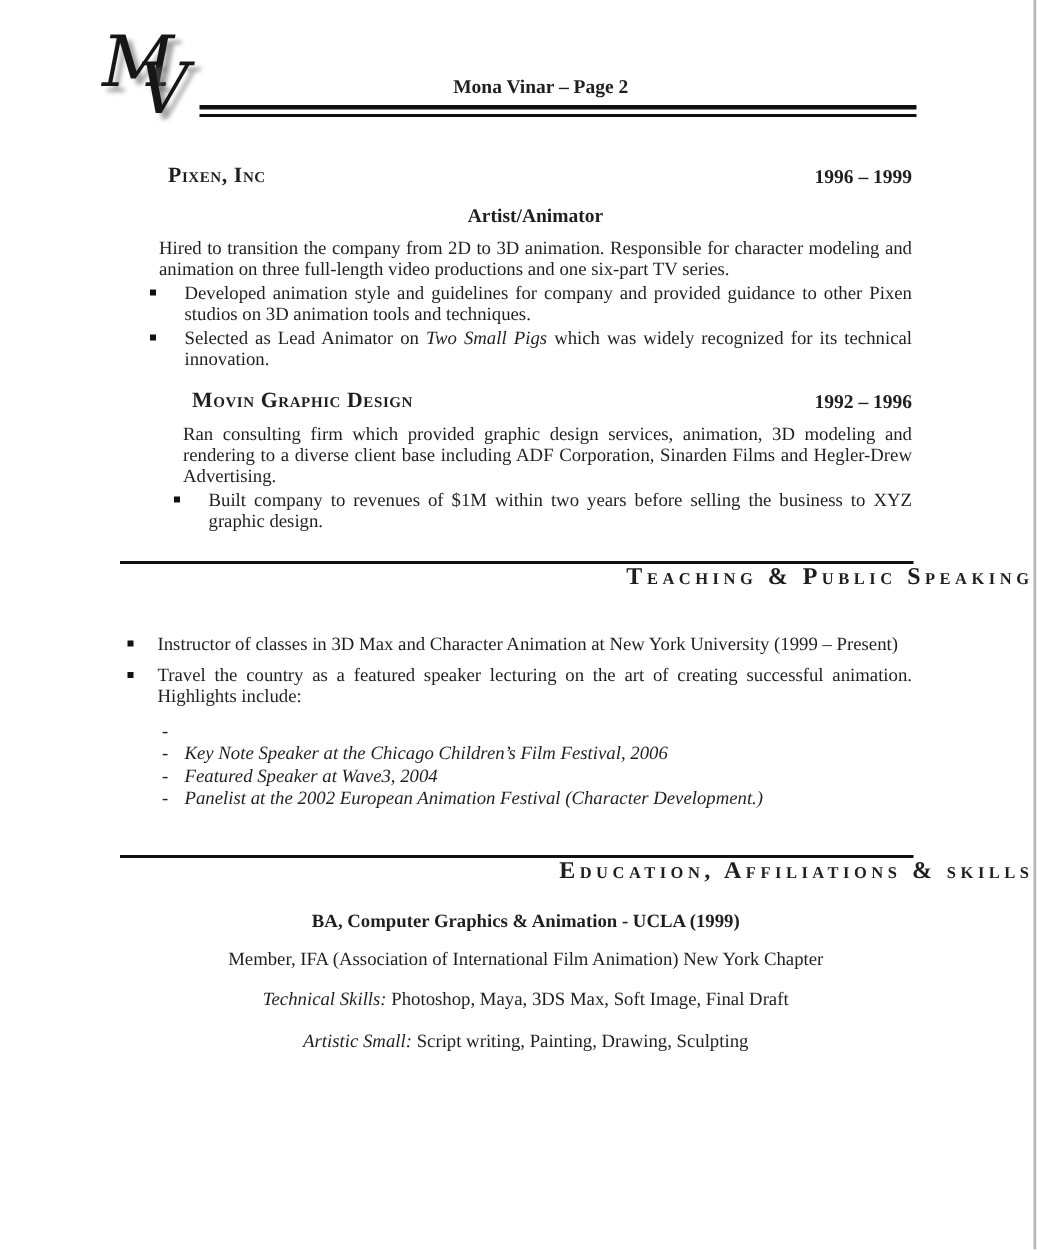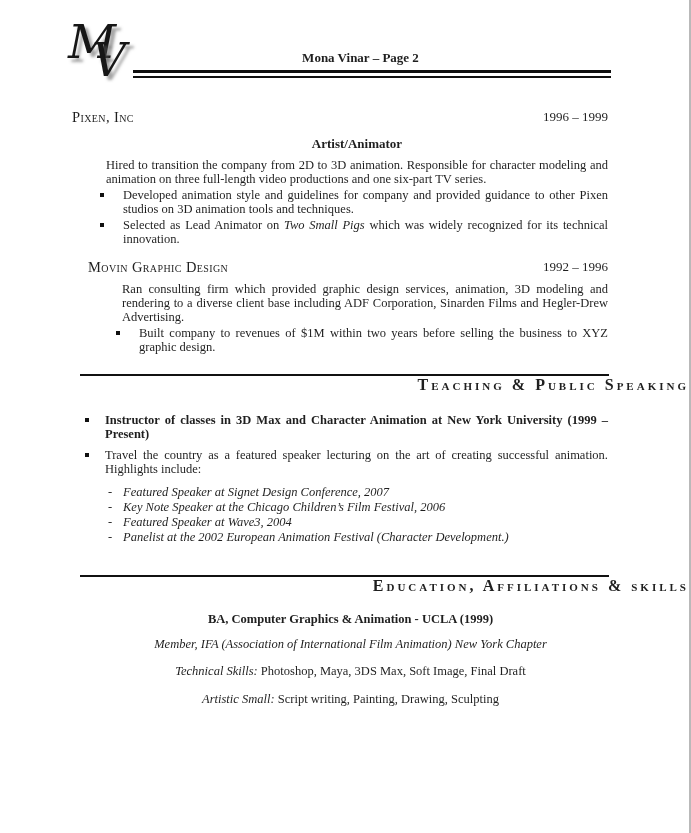--- a/index.html
+++ b/index.html
@@ -32,22 +32,23 @@
     position:absolute; top:50px; left:0; width:100%;
     text-align:center; font-weight:bold; font-size:13px;padding-left:16px;
   }
   .double-rule {
     position:absolute; top:70px; left:133px; width:478px; height:3px;
     border-top:3px solid #101010; border-bottom:2px solid #101010;
   }
   
   .content { position:absolute; top:109px; left:0; right:0; }
   .job-head {
-    display:flex; justify-content:space-between; align-items:flex-start;
-    margin:0 81px 0 72px;
+    display:flex; justify-content:space-between; align-items:center;
+    margin:0 81px 0 112px;
+    font-weight:bold;
   }
   .job + .job { margin-top:13px;padding-left:16px; }
   .company { font-variant:small-caps; font-size:14.5px; letter-spacing:0.4px; }
   .dates { font-size:13px; }
   .role { margin:10px 81px 0 106px; font-weight:bold; font-size:13px;text-align:center; }
   .summary {
     margin:6px 81px 0 106px; text-align:justify;
     font-size:12.5px; line-height:14px;
   }
   .bullet {
@@ -66,31 +67,31 @@
   hr.divider2 { margin-top:31px; }
   .sec-heading {
     text-align:right;
     font-variant:small-caps; font-weight:bold;
     font-size:16px; letter-spacing:3px;
   }
   .tbullet {
     display:flex; margin:7px 81px 0 85px;
     font-size:12.5px; line-height:14px; text-align:justify;
   }
-  .tbullet.first { margin-top:19px;font-weight:bold; }
+  .tbullet.first { margin-top:28px; }
   .tbullet .sq { margin-right:16px; }
   .subs { margin-top:9px; }
   .sub {
     display:flex; margin:1px 81px 0 108px;
     font-style:italic; font-size:12.5px; line-height:14px;
   }
   .sub .dash { flex:none; width:15px; }
   .center-line { text-align:center; font-size:12.5px; line-height:15px;padding-left:12px; }
   .degree { margin-top:17px; font-weight:bold; }
-  .member { margin-top:10px;font-style:italic; }
+  .member { margin-top:10px; }
   .tech { margin-top:12px; }
   .artistic { margin-top:13px; }
 </style>
 </head>
 <body>
 
 <div class="page">
 
   <div class="logo">
     <span class="logo-m">M</span>
@@ -138,21 +139,20 @@
       <span class="bt">Instructor of classes in 3D Max and Character Animation at New York University (1999 – Present)</span>
     </div>
     <div class="tbullet">
       <span class="sq"></span>
       <span class="bt">Travel the country as a featured speaker lecturing on the art of creating successful animation. Highlights include:</span>
     </div>
 
     <div class="subs">
       <div class="sub">
         <span class="dash">-</span>
-        <span>Featured Speaker at Signet Design Conference, 2007</span>
       </div>
       <div class="sub">
         <span class="dash">-</span>
         <span>Key Note Speaker at the Chicago Children’s Film Festival, 2006</span>
       </div>
       <div class="sub">
         <span class="dash">-</span>
         <span>Featured Speaker at Wave3, 2004</span>
       </div>
       <div class="sub">

